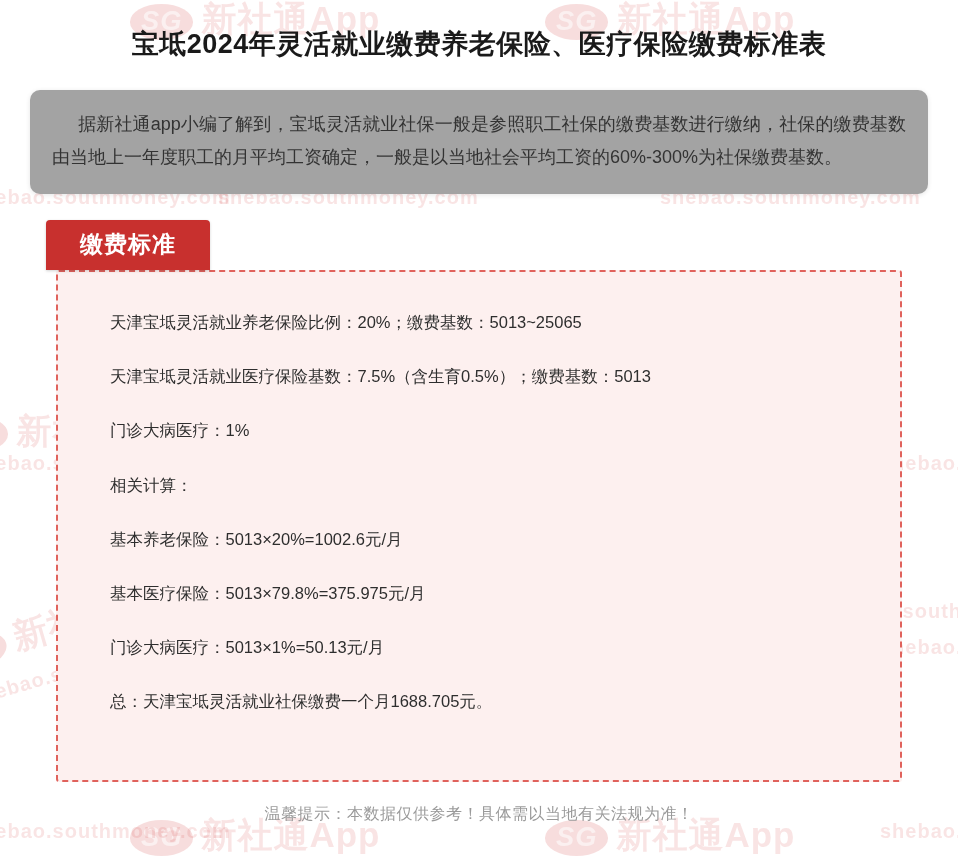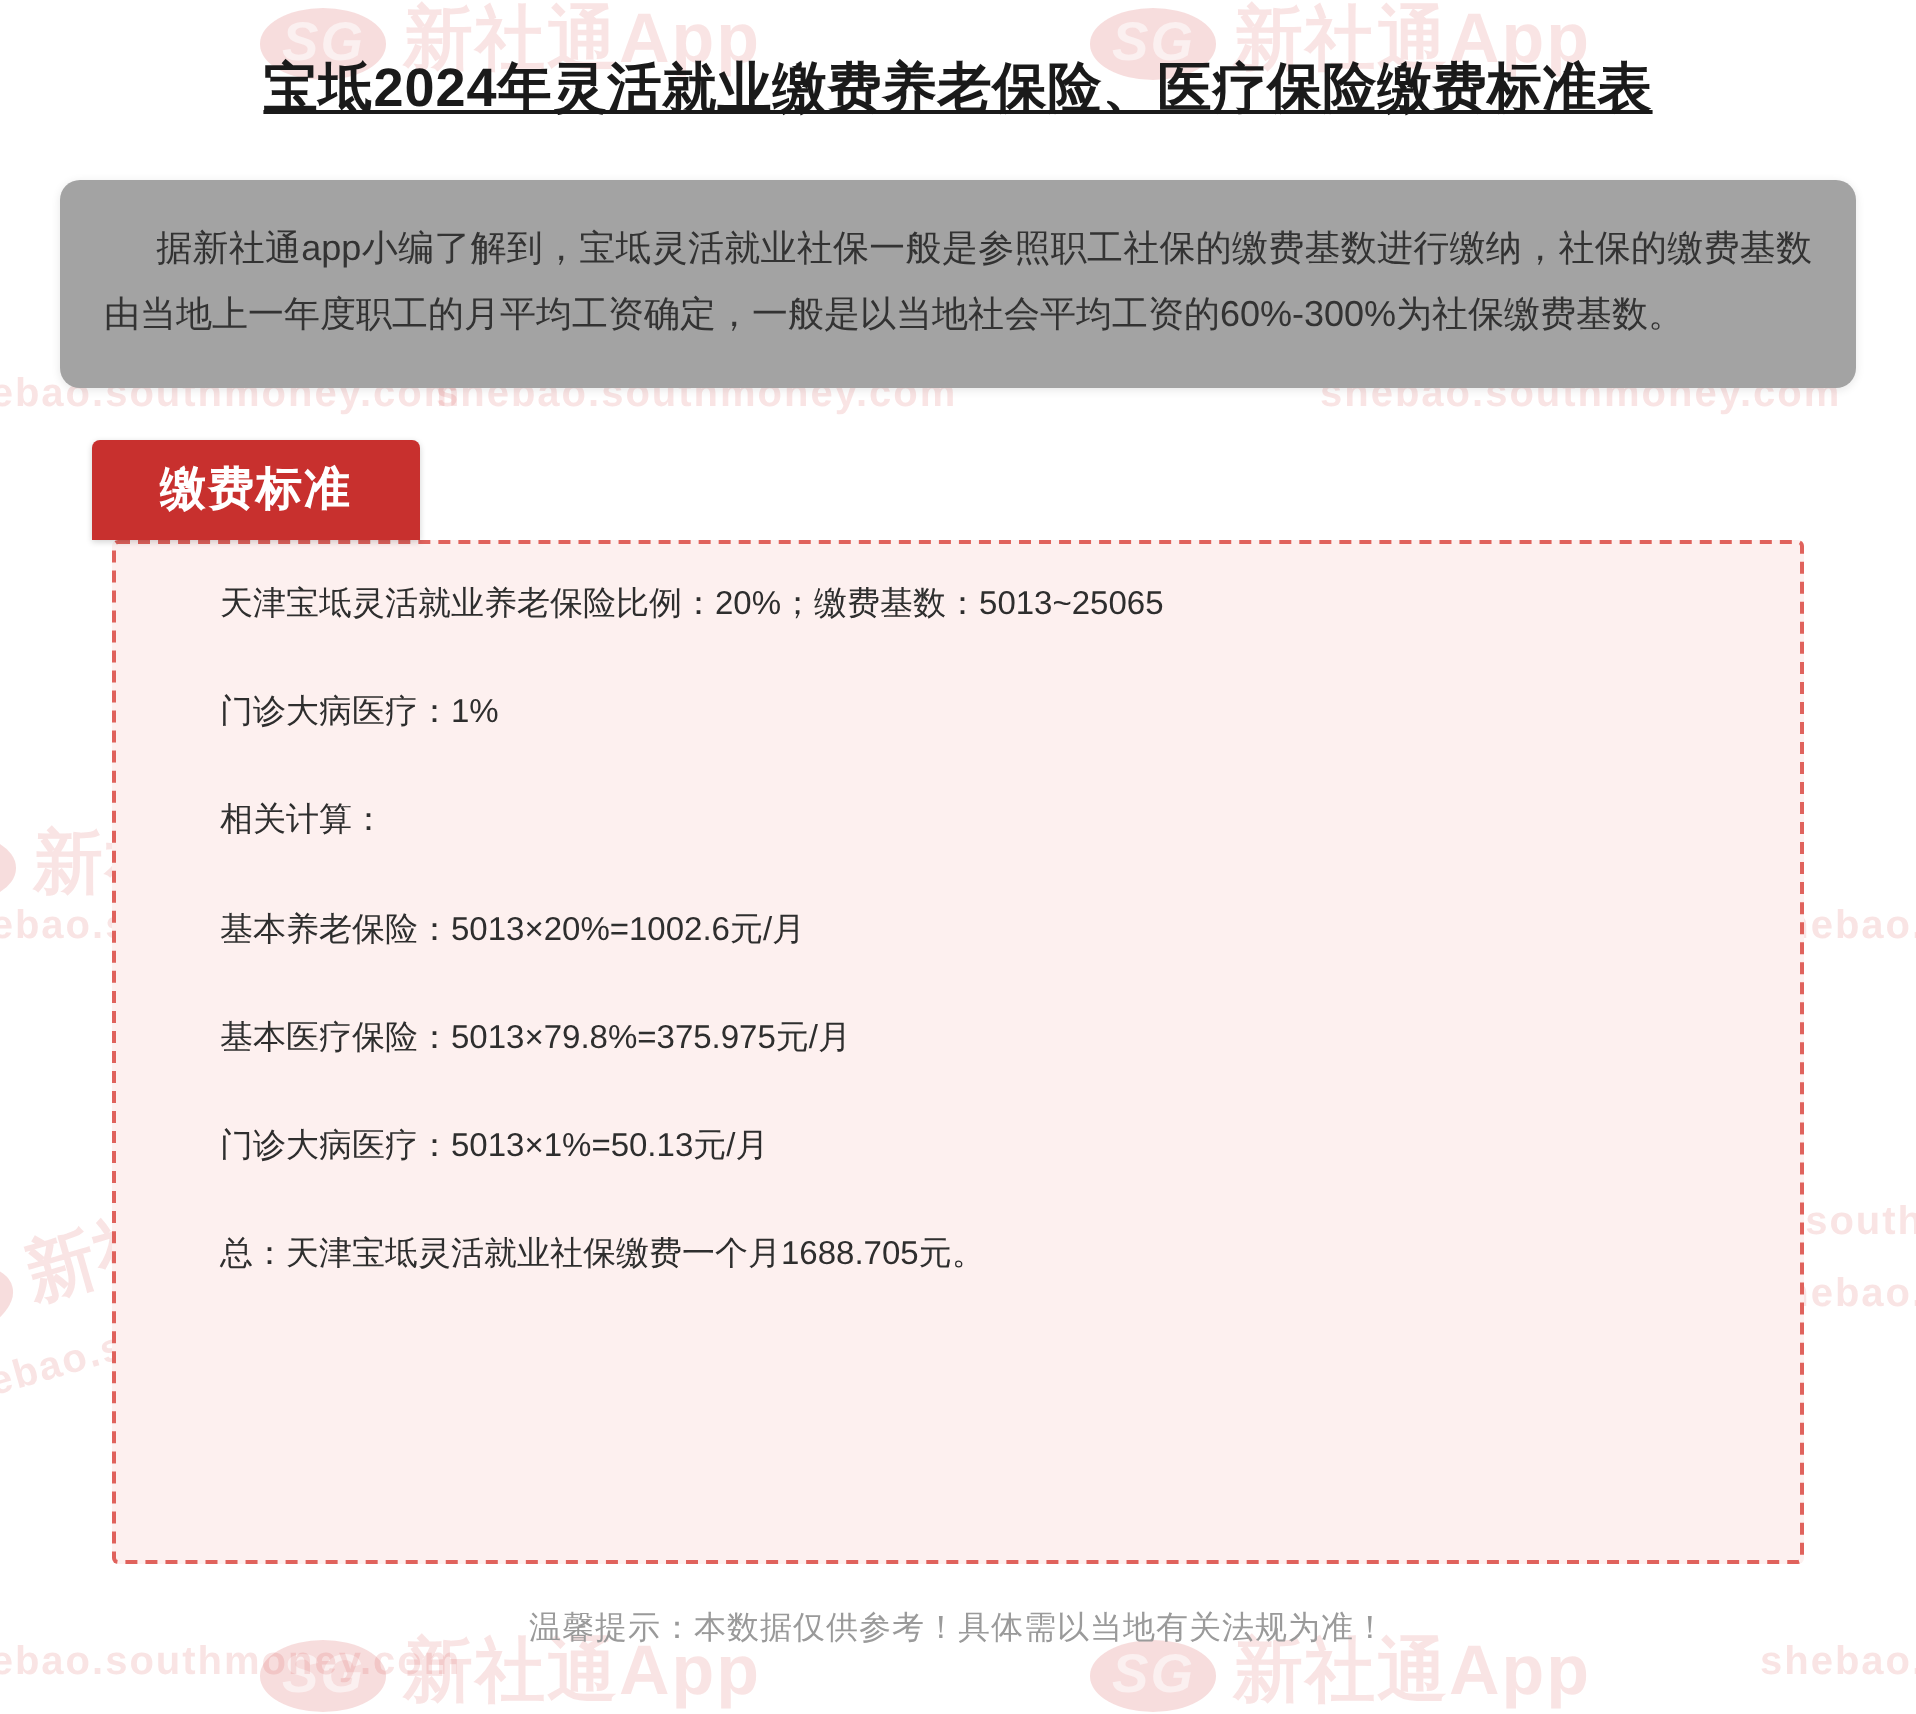--- a/index.html
+++ b/index.html
@@ -58,21 +58,20 @@
   }
 
   .title {
     text-align: center;
     font-size: 27px;
     font-weight: bold;
     color: #1a1a1a;
     letter-spacing: 0.5px;
     padding: 26px 0 8px 0;
     line-height: 1.4;
-    text-decoration: underline;
   }
 
   .intro-card {
     margin: 18px 2px 0 2px;
     background: #a3a3a3;
     border-radius: 10px;
     box-shadow: 0 1px 5px rgba(0,0,0,0.10);
     padding: 18px 22px 20px 22px;
     font-size: 18px;
     line-height: 1.85;
@@ -95,21 +94,21 @@
     border-radius: 4px 4px 0 0;
     letter-spacing: 1px;
     box-shadow: 0 1px 3px rgba(0,0,0,0.18);
   }
 
   .dashed-box {
     margin: 0 28px 0 28px;
     border: 2px dashed #e0625c;
     background: #fdf0ef;
     border-radius: 3px;
-    padding: 16px 40px 36px 52px;
+    padding: 36px 40px 36px 52px;
     box-sizing: border-box;
     min-height: 512px;
   }
   .dashed-box .line {
     font-size: 16.5px;
     color: #2e2e2e;
     line-height: 1.7;
     margin: 0 0 26px 0;
     white-space: nowrap;
   }
@@ -157,20 +156,21 @@
   <div class="intro-card">
     <span class="indent"></span><span>据新社通app小编了解到，宝坻灵活就业社保一般是参照职工社保的缴费基数进行缴纳，社保的缴费基数由当地上一年度职工的月平均工资确定，一般是以当地社会平均工资的60%-300%为社保缴费基数。</span>
   </div>
 
   <div class="section-tab-wrap">
     <span class="section-tab">缴费标准</span>
   </div>
 
   <div class="dashed-box">
     <p class="line">天津宝坻灵活就业养老保险比例：20%；缴费基数：5013~25065</p>
+    <p class="line">天津宝坻灵活就业医疗保险基数：7.5%（含生育0.5%）；缴费基数：5013</p>
     <p class="line">门诊大病医疗：1%</p>
     <p class="line">相关计算：</p>
     <p class="line">基本养老保险：5013×20%=1002.6元/月</p>
     <p class="line">基本医疗保险：5013×79.8%=375.975元/月</p>
     <p class="line">门诊大病医疗：5013×1%=50.13元/月</p>
     <p class="line">总：天津宝坻灵活就业社保缴费一个月1688.705元。</p>
   </div>
 
   <div class="footnote">温馨提示：本数据仅供参考！具体需以当地有关法规为准！</div>
 

